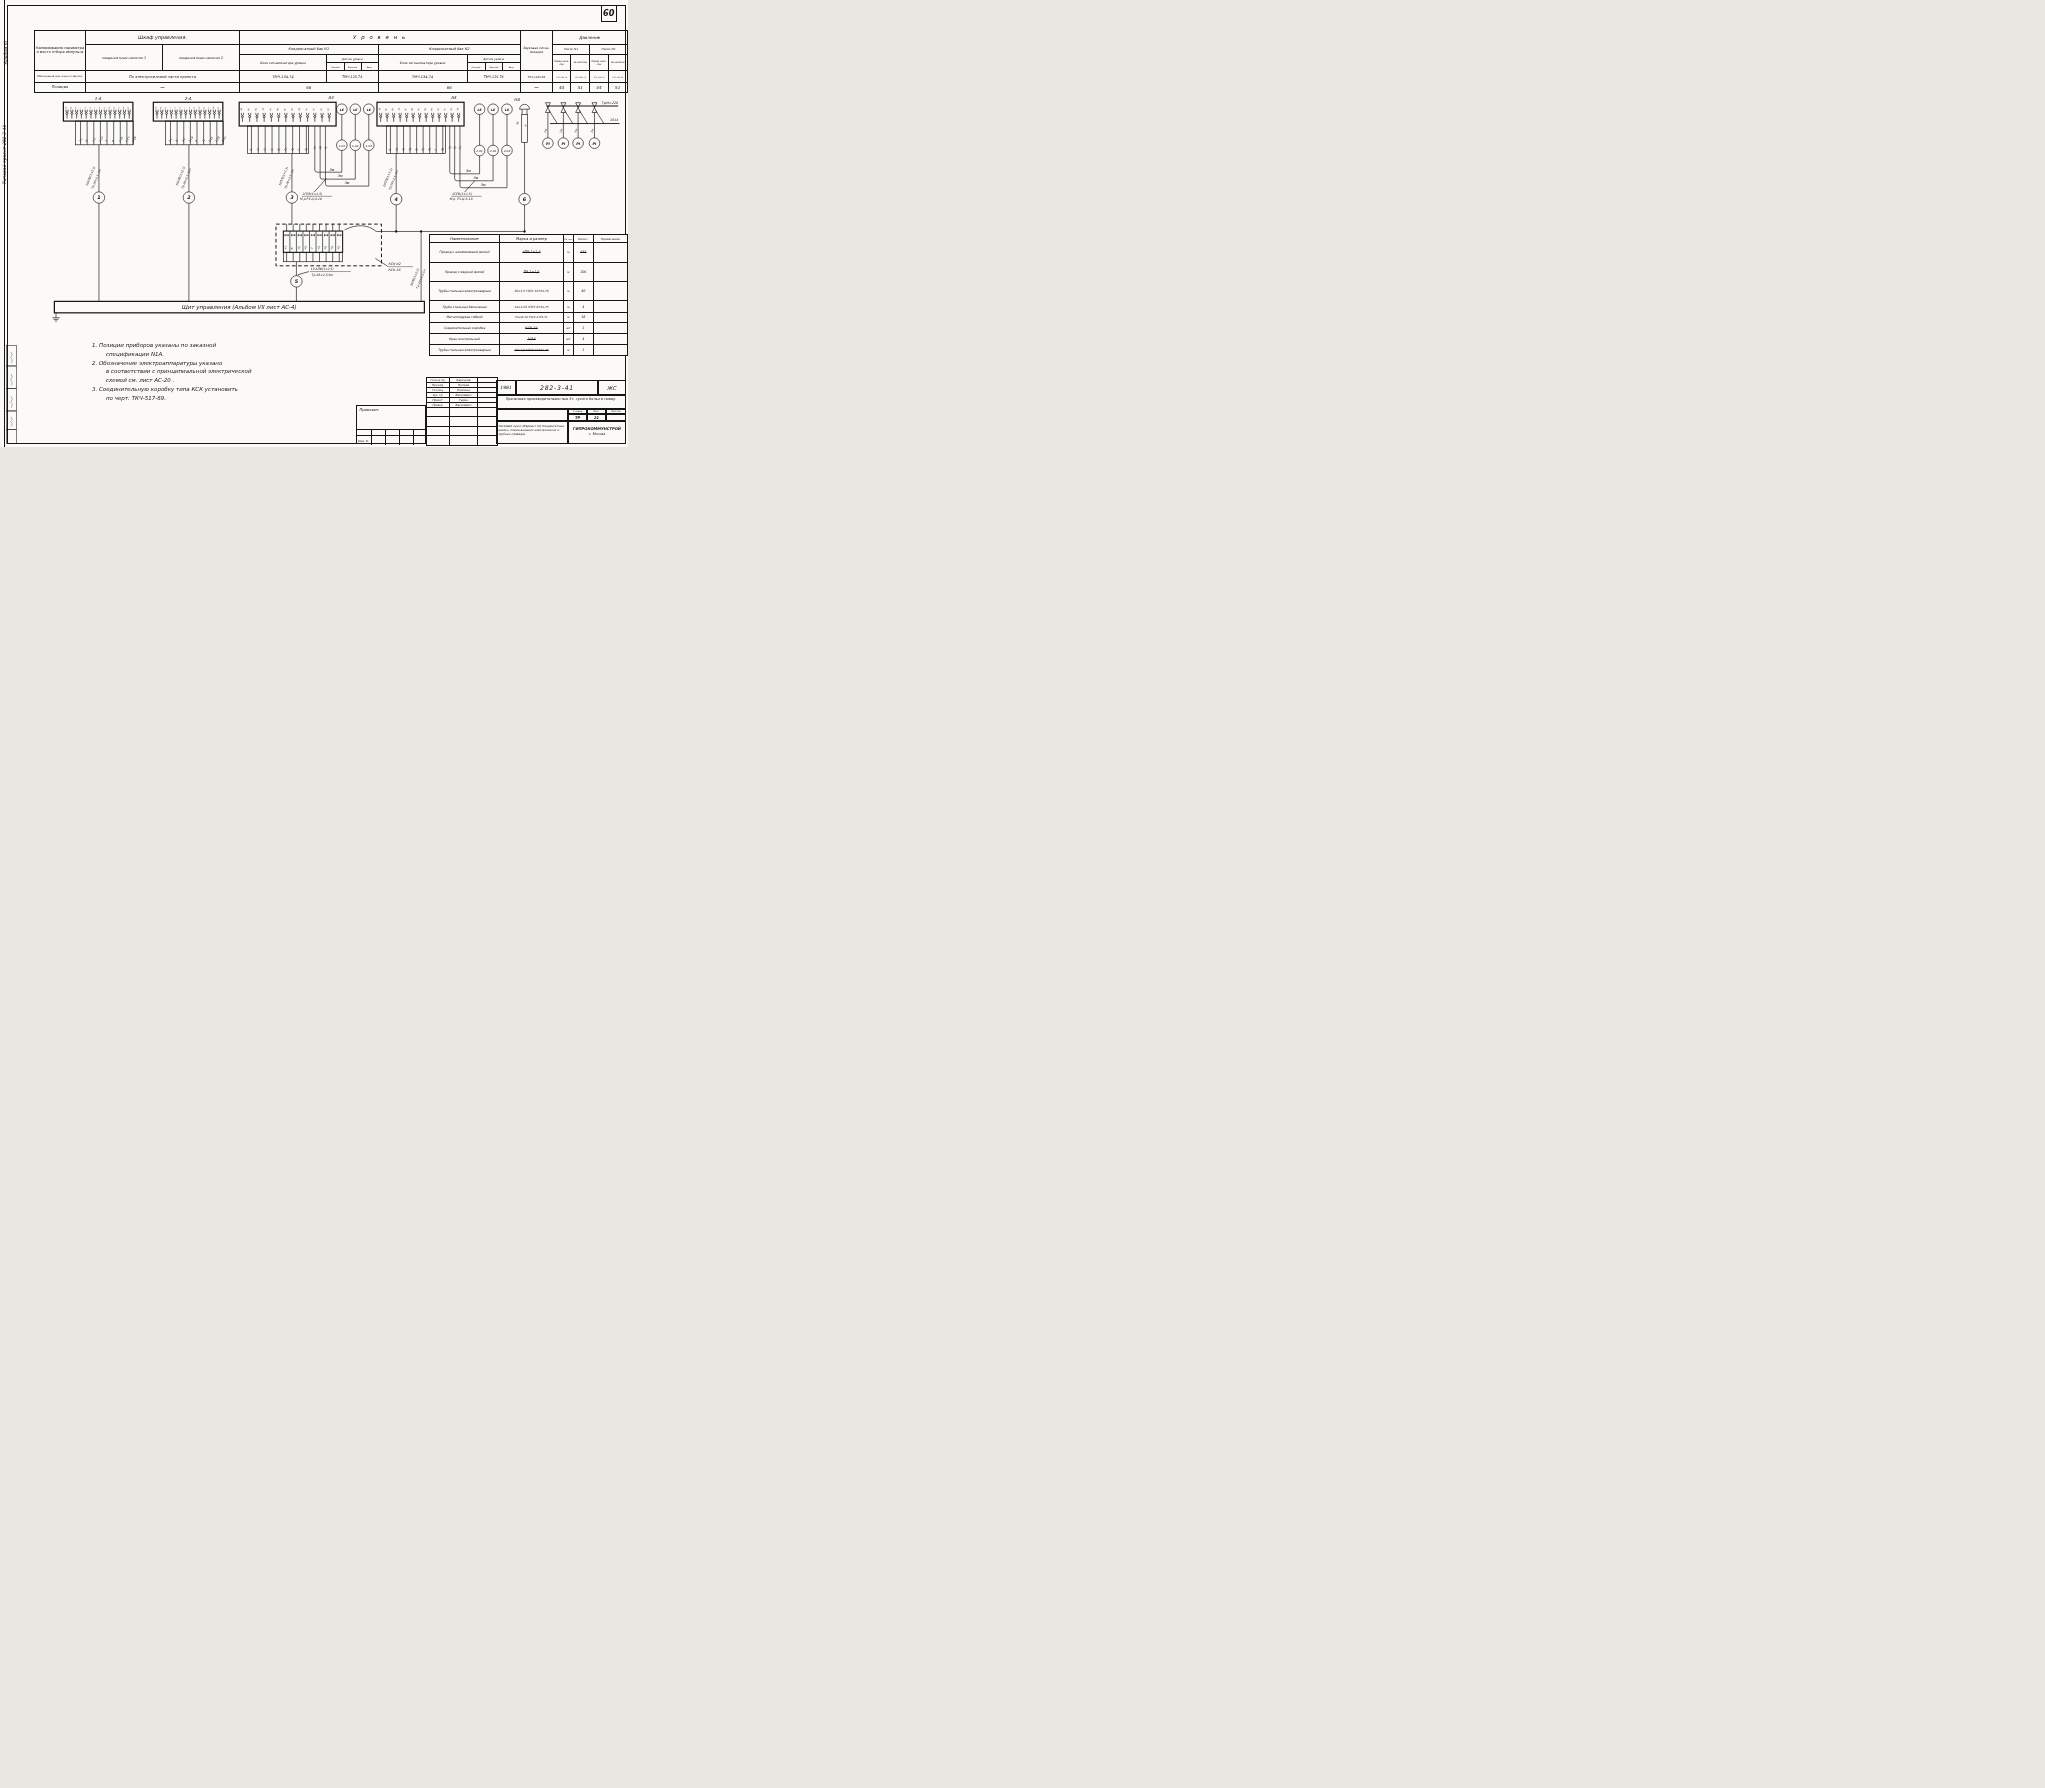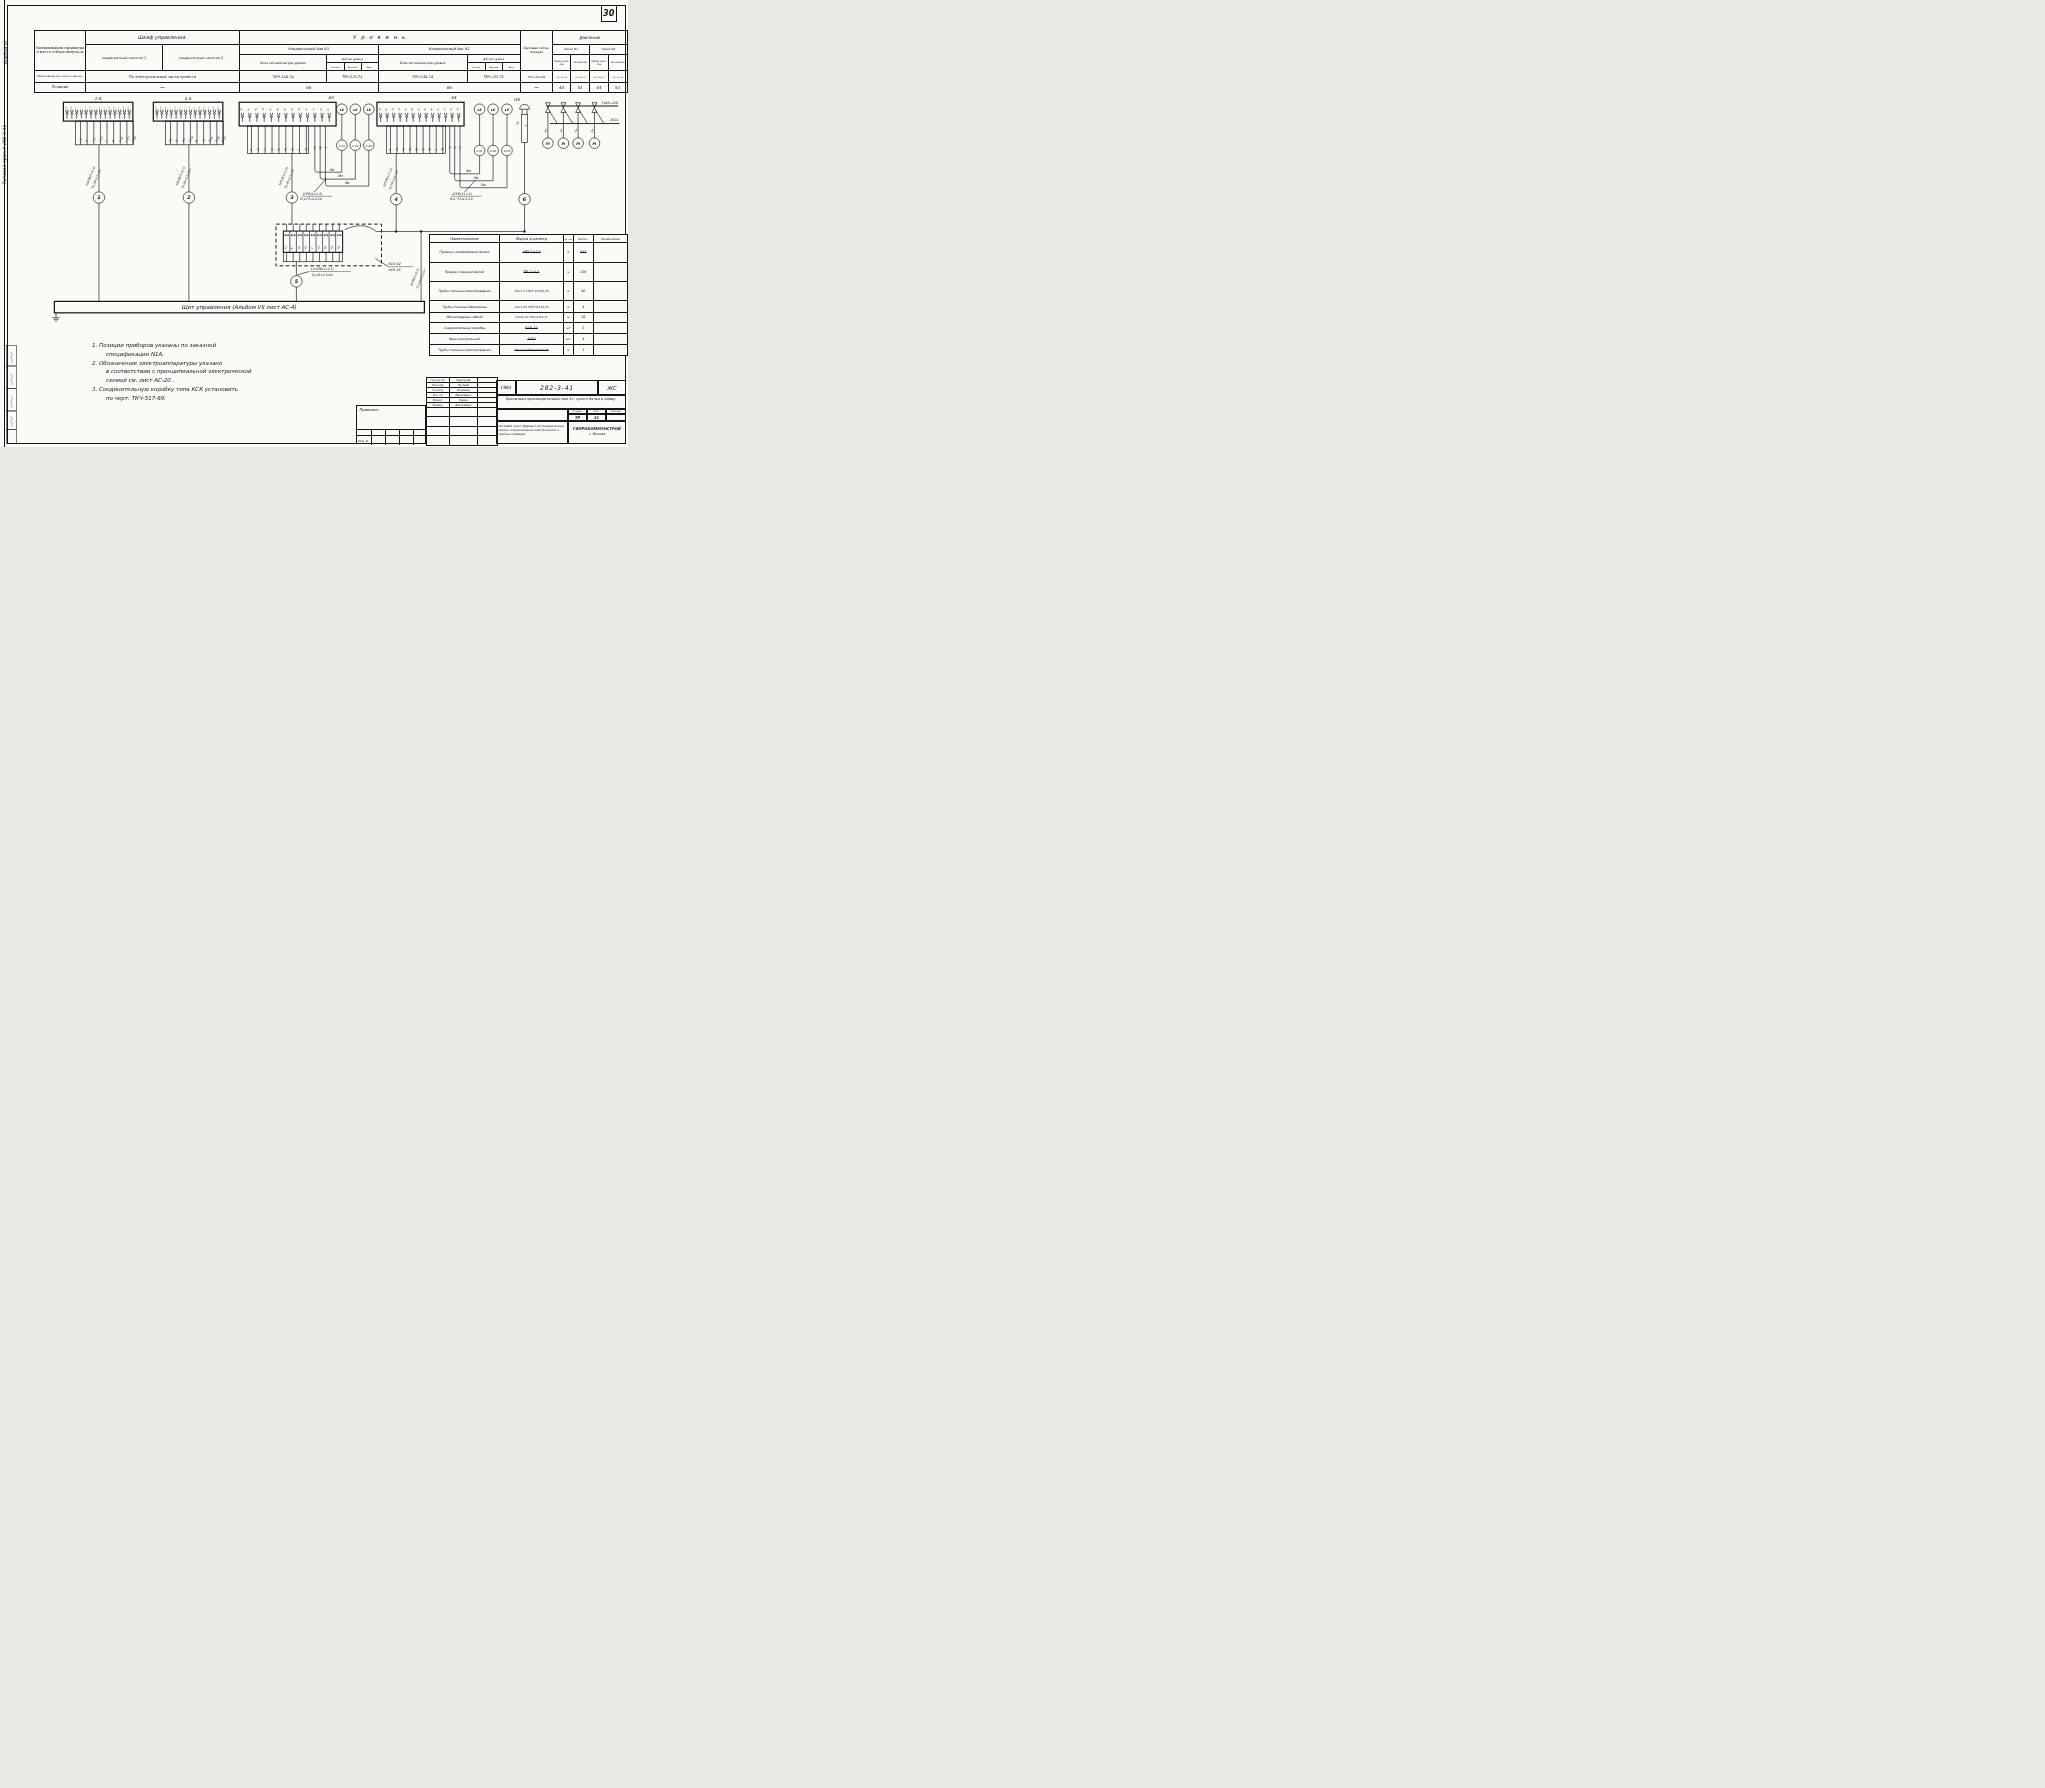--- a/index.html
+++ b/index.html
@@ -19,21 +19,21 @@
   .notes .ind{padding-left:14px;}
   svg text{font-style:italic;fill:#161616;stroke:none;font-family:"DejaVu Sans",sans-serif;}
   .tb{position:absolute;border:0.7px solid #161616;box-sizing:border-box;font-style:italic;}
 </style>
 </head>
 <body>
 
 <div class="sheet">
   <div class="edge"></div>
   <div class="frame"></div>
-  <div class="pagenum">30</div>
+  <div class="pagenum">60</div>
   <div class="vtext" style="left:-13.5px;top:50px;width:37px;">Альбом VI</div>
   <div class="vtext" style="left:-31.5px;top:152px;width:70px;">Типовой проект 282-3-41</div>
 
   <table class="sch" style="left:34px;top:29.5px;width:592px;height:63px;">
     <colgroup>
       <col style="width:51px">
         <col style="width:77px">
         <col style="width:77px">
       <col style="width:87px">
         <col style="width:17.6px">

